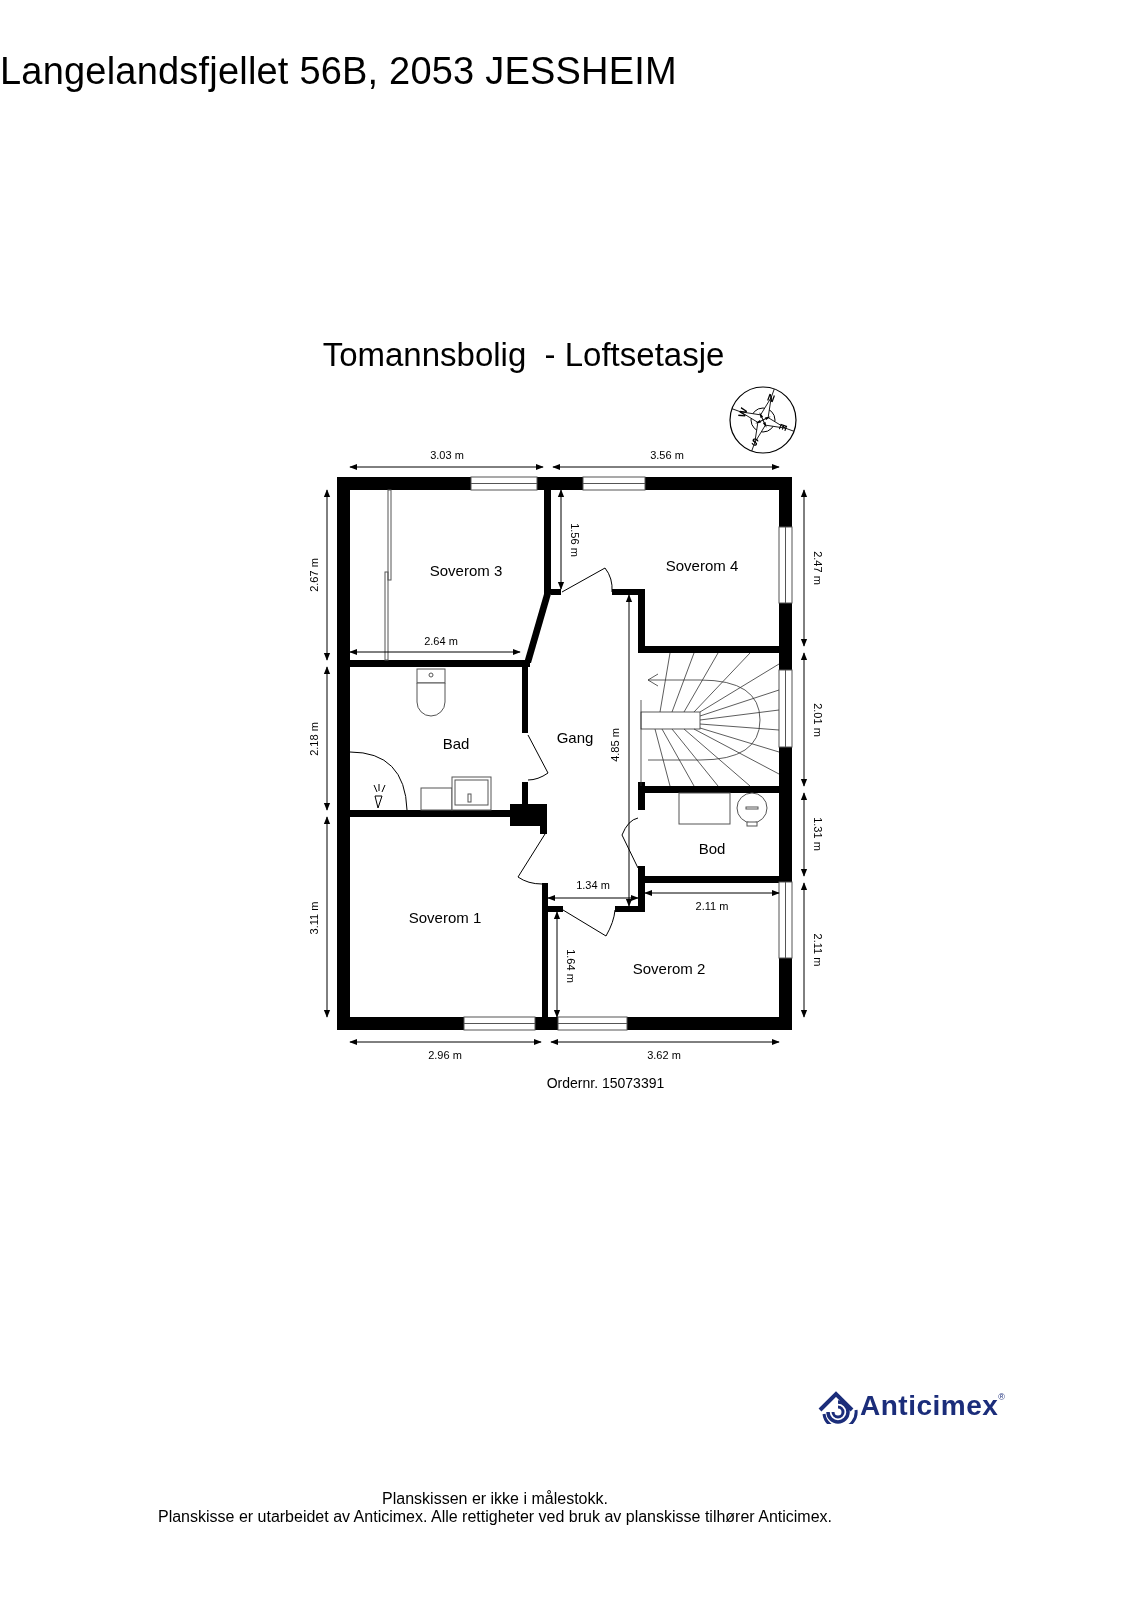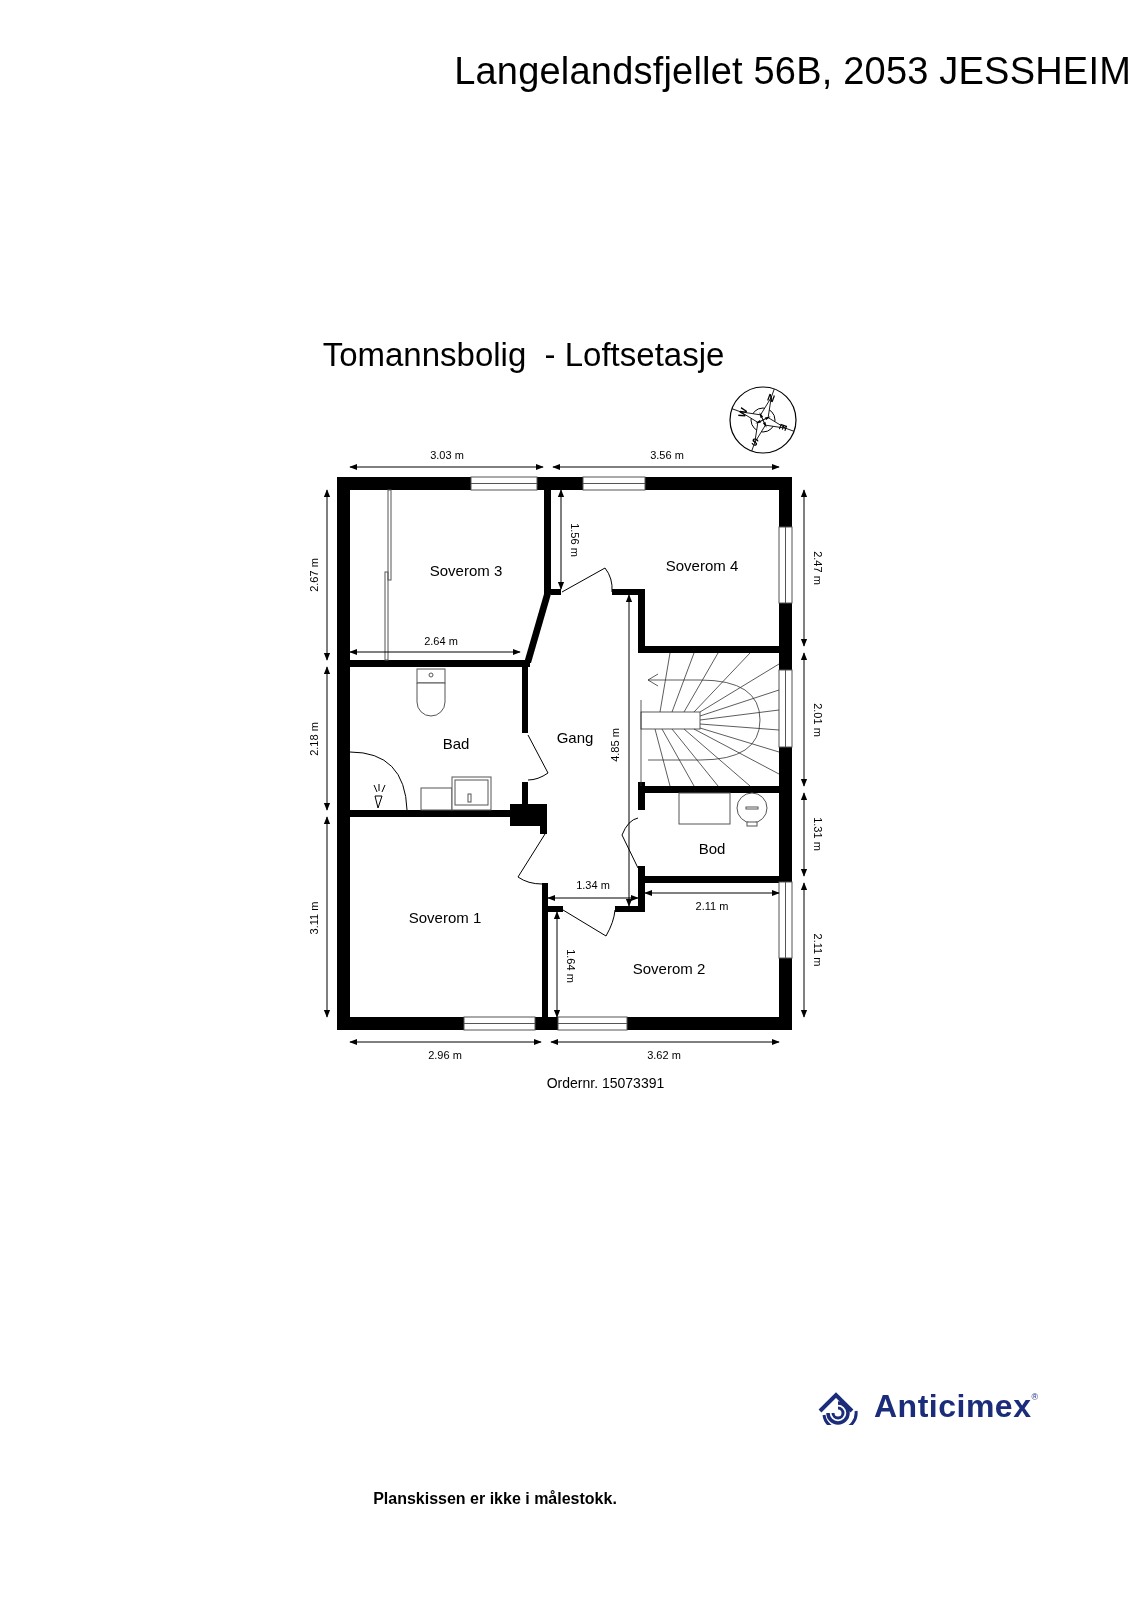--- a/index.html
+++ b/index.html
@@ -1,29 +1,29 @@
 <!DOCTYPE html>
 <html><head>
 <meta charset="utf-8">
 <style>
   html, body { margin: 0; padding: 0; background: #ffffff; }
   body { width: 1131px; height: 1600px; position: relative; overflow: hidden;
          font-family: "Liberation Sans", sans-serif; color: #000; }
-  .title { position: absolute; left: 0; width: 1131px; top: 50px; text-align: right;
+  .title { position: absolute; left: 0; width: 1131px; top: 50px; text-align: left;
            font-size: 38px; letter-spacing: 0.2px; }
   .subtitle { position: absolute; left: 0; width: 1047px; top: 336px; text-align: center;
               font-size: 33px; }
   .subtitle .sp { white-space: pre; }
   svg.plan { position: absolute; left: 0; top: 0; }
   .order { position: absolute; left: 0; width: 1131px; top: 1075px; text-align: center; font-size: 14px; padding-left: 40px; }
   .logo { position: absolute; left: 816px; top: 1388px; display: flex; align-items: center; }
-  .logo-text { font-size: 32px; font-weight: bold; color: #1b2d7a; letter-spacing: 0.5px; margin-left: 14px; }
+  .logo-text { font-size: 28px; font-weight: bold; color: #1b2d7a; letter-spacing: 0.5px; margin-left: 0; }
   .logo-reg { font-size: 9px; color: #1b2d7a; align-self: flex-start; margin-top: 4px; }
   .disclaimer { position: absolute; left: 0; width: 990px; top: 1490px; text-align: center;
-                font-size: 16px; line-height: 18px; font-weight: bold; }
+                font-size: 16px; line-height: 18px; }
   .disclaimer div { white-space: nowrap; }
   .lbl { font-family: "Liberation Sans", sans-serif; }
 </style>
 </head>
 <body>
 
 <div class="title">Langelandsfjellet 56B, 2053 JESSHEIM</div>
 <div class="subtitle"><span>Tomannsbolig</span><span class="sp">  - </span><span>Loftsetasje</span></div>
 
 <svg class="plan" width="1131" height="1600" viewBox="0 0 1131 1600" xmlns="http://www.w3.org/2000/svg">
@@ -249,13 +249,14 @@
     <path d="M12,24 A10,10 0 1 0 22,14" fill="none" stroke="#1b2d7a" stroke-width="3.5"></path>
     <path d="M17,24 A5,5 0 1 0 22,19" fill="none" stroke="#1b2d7a" stroke-width="3"></path>
     <path d="M8,26 A16,16 0 0 0 40,22" fill="none" stroke="#1b2d7a" stroke-width="3"></path>
   </svg>
   <span class="logo-text">Anticimex</span>
   <span class="logo-reg">®</span>
 </div>
 
 <div class="disclaimer">
   <div>Planskissen er ikke i målestokk.</div>
+  <div>Planskisse er utarbeidet av Anticimex. Alle rettigheter ved bruk av planskisse tilhører Anticimex.</div>
 </div>
 
 </body></html>

